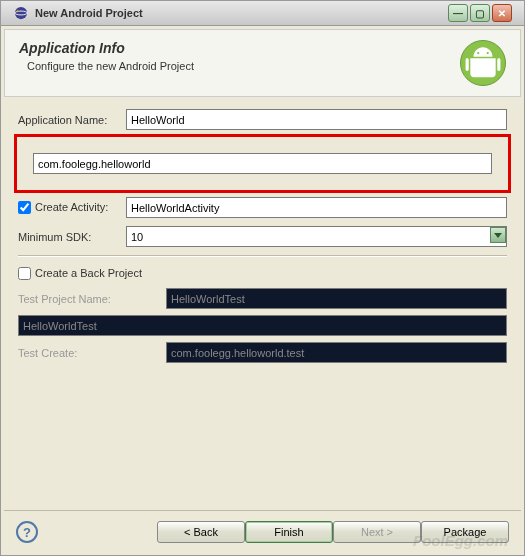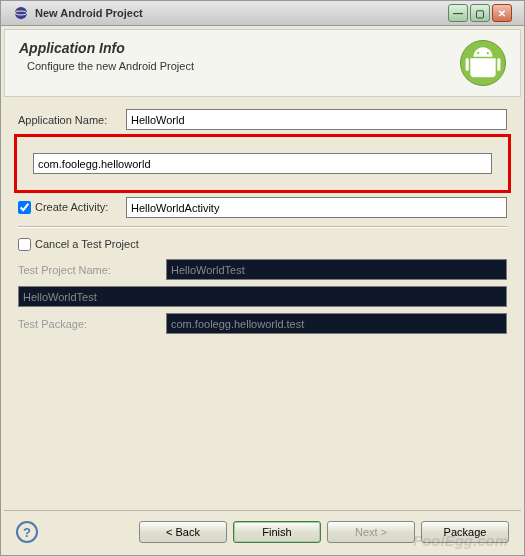--- a/index.html
+++ b/index.html
@@ -38,21 +38,21 @@
 .sdk-drop { position:absolute; right:1px; top:1px; width:16px; height:16px; background:linear-gradient(to bottom,#d0e8d0,#90b890); border:1px solid #5a8a5a; display:flex; align-items:center; justify-content:center; cursor:pointer; }
 .sdk-drop svg { width:8px; height:8px; }
 
 .divider { border-top: 1px solid #c0b8a8; border-bottom: 1px solid #fff; margin: 6px 0 10px 0; }
 
 .test-section .form-label { width: 128px; color: #999; }
 .test-section .form-row { margin-bottom: 6px; gap: 20px; }
 
 .footer { position: absolute; bottom: 6px; left: 3px; right: 3px; border-top: 1px solid #c0b8a8; padding: 10px 12px 6px 12px; display: flex; align-items: center; }
 .help-icon { width: 22px; height: 22px; border: 2px solid #5078a8; border-radius: 50%; display:flex; align-items:center; justify-content:center; color:#5078a8; font-weight:bold; font-size:13px; cursor:pointer; }
-.footer-btns { margin-left: auto; display:flex; gap: 6px; }
+.footer-btns { margin-left: auto; display:flex; }
 .btn { min-width: 88px; height: 22px; border: 1px solid #888; background: linear-gradient(to bottom,#fefefe,#e0e0d0 50%,#d8d8c8); border-radius: 3px; cursor: pointer; font-size: 11px; }
 .btn:disabled { color: #999; cursor: default; }
 .btn.primary { border: 1px solid #4a7a4a; box-shadow: inset 0 0 0 1px #a0d0a0; }
 
 .watermark { position:absolute; right:16px; bottom:6px; font-size:15px; color:rgba(120,120,120,0.25); font-style:italic; font-weight:bold; pointer-events:none; }
 </style>
 </head>
 <body>
 
 <div class="titlebar">
@@ -105,38 +105,49 @@
     </div>
 
     <div class="form-row">
       <div class="form-label check-row">
         <input type="checkbox" checked="" style="">
         <span class="check-label">Create Activity:</span>
       </div>
       <div class="form-field"><input class="text-input" type="text" value="HelloWorldActivity" style=""></div>
     </div>
 
+    <div class="form-row sdk-row">
+      <div class="form-label">Minimum SDK:</div>
+      <div class="form-field sdk-wrap">
+        <input class="text-input" type="text" value="10" style="">
+        <div class="sdk-drop">
+          <svg viewBox="0 0 8 8">
+              <path d="M0 2 L8 2 L4 7 Z" fill="#2a5a2a"></path>
+            </svg>
+        </div>
+      </div>
+    </div>
 
     <div class="divider"></div>
 
     <div class="check-row" style="margin-bottom:8px;">
       <input type="checkbox" style="">
-      <span class="check-label">Cancel a Test Project</span>
+      <span class="check-label">Create a Back Project</span>
     </div>
 
     <div class="test-section">
       <div class="form-row">
         <div class="form-label">Test Project Name:</div>
         <div class="form-field"><input class="text-input disabled" type="text" disabled="" value="HelloWorldTest" style=""></div>
       </div>
       <div class="form-row">
         <div class="form-field"><input class="text-input disabled" type="text" disabled="" value="HelloWorldTest" style=""></div>
       </div>
       <div class="form-row">
-        <div class="form-label">Test Package:</div>
+        <div class="form-label">Test Create:</div>
         <div class="form-field"><input class="text-input disabled" type="text" disabled="" value="com.foolegg.helloworld.test" style=""></div>
       </div>
     </div>
   </div>
 
   <div class="footer">
     <div class="help-icon">?</div>
     <div class="footer-btns">
       <button class="btn">&lt; Back</button>
       <button class="btn primary">Finish</button>

